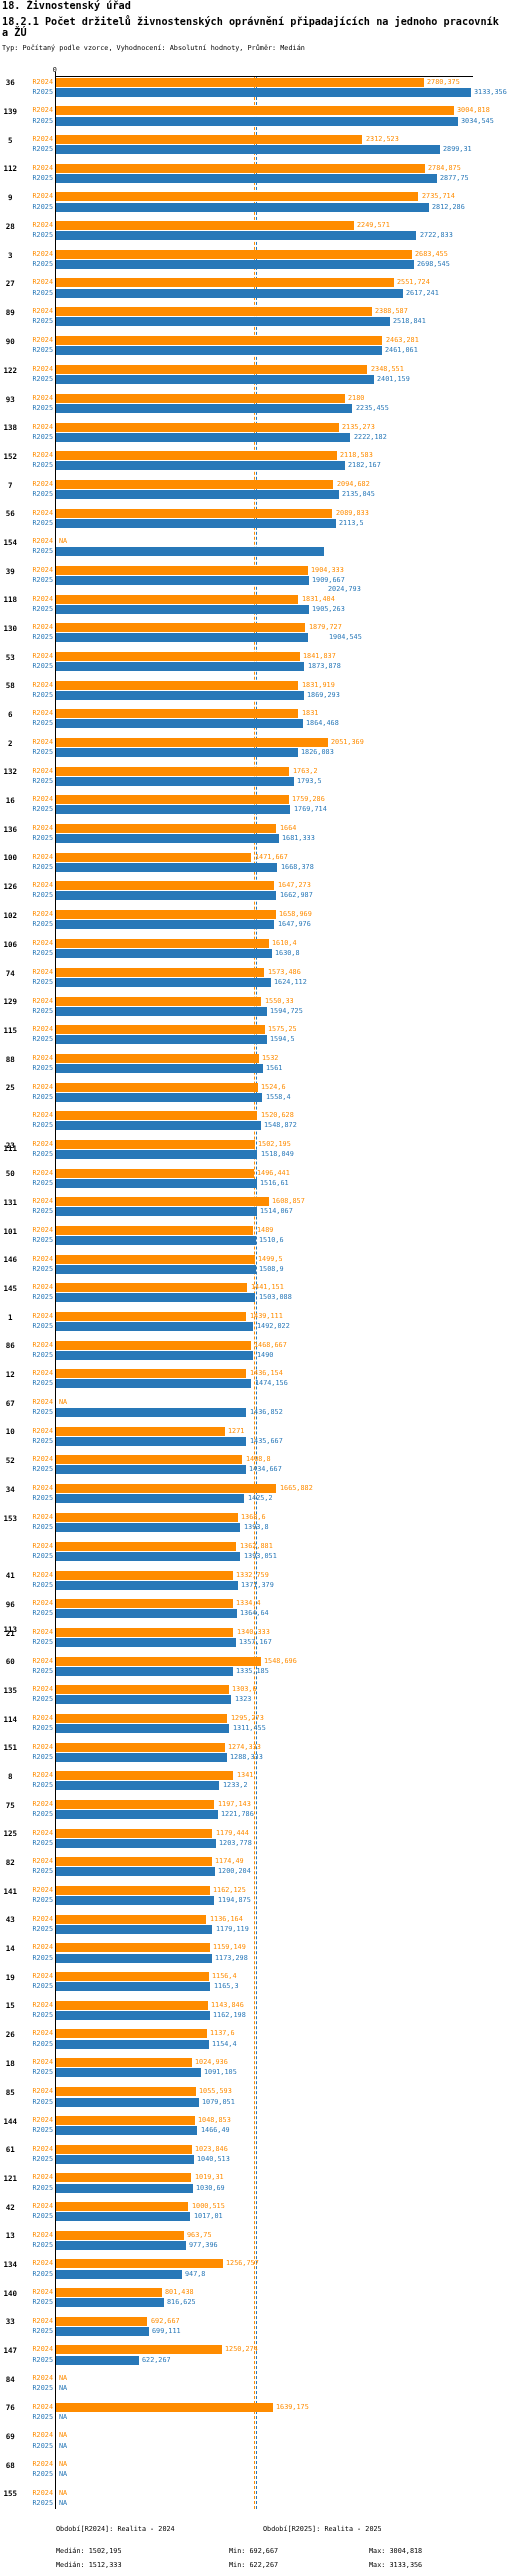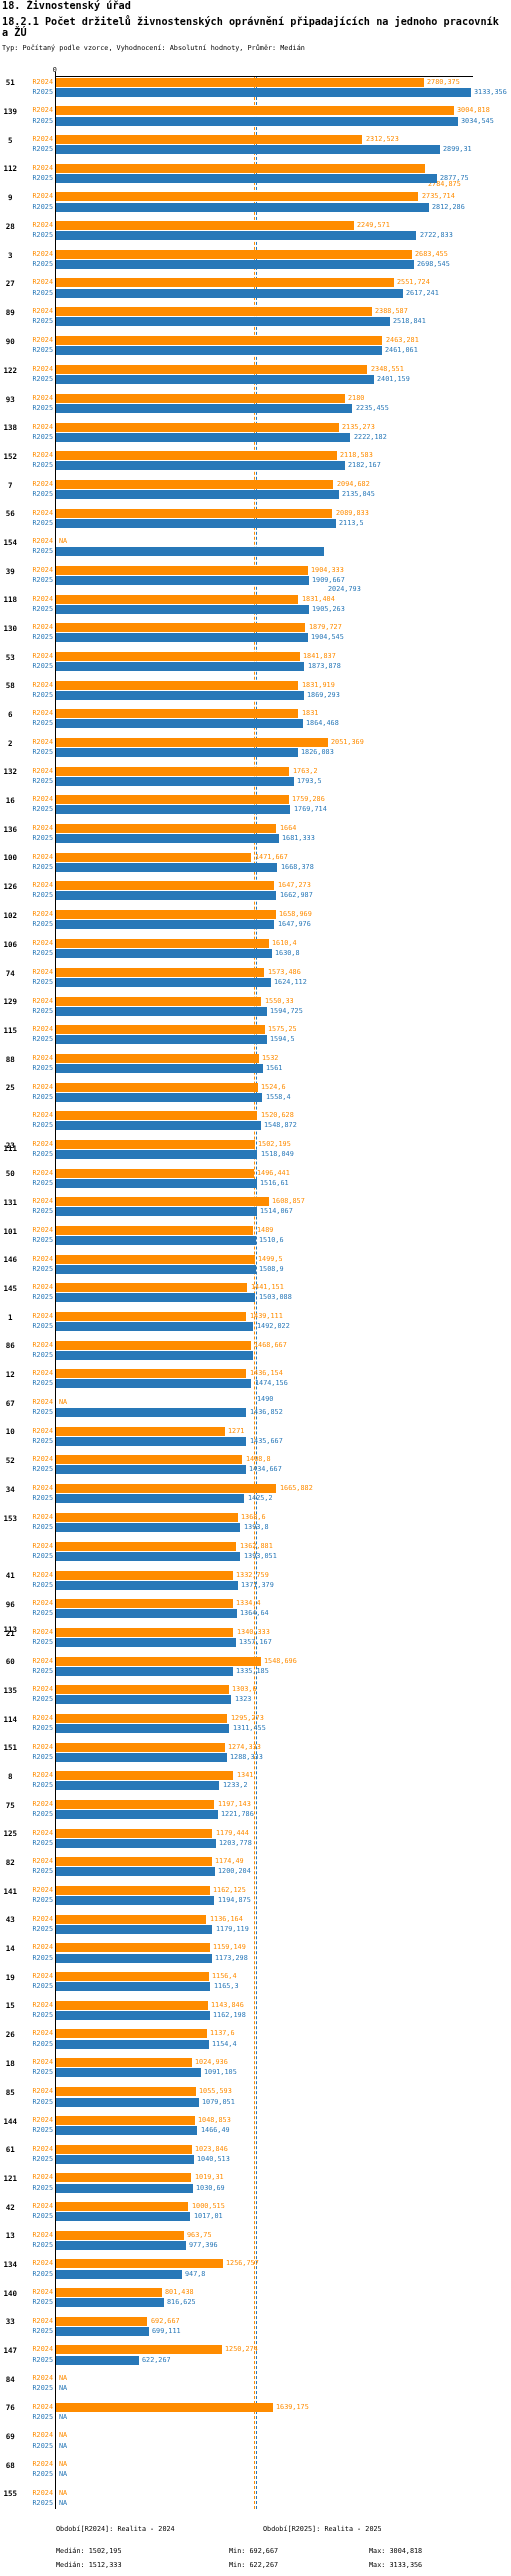--- a/index.html
+++ b/index.html
@@ -28,21 +28,21 @@
   <div class="abs title" style="left:2px;top:27px;">a ŽÚ</div>
   <div class="abs meta" style="left:2px;top:44px;">Typ: Počítaný podle vzorce, Vyhodnocení: Absolutní hodnoty, Průměr: Medián</div>
 
   <div class="abs zero" style="left:50px;top:66px;">0</div>
   <div class="abs axis-v" style="left:55px;top:72px;height:2437px;"></div>
   <div class="abs axis-h" style="left:55px;top:76px;width:418px;"></div>
   <div id="median2024" class="abs median" style="left: 254px; top: 77px; height: 2432px; border-color: rgb(255, 140, 0);"></div>
   <div id="median2025" class="abs median" style="left: 256px; top: 77px; height: 2432px; border-color: rgb(40, 120, 184);"></div>
 
   <div id="rows">
-      <div class="abs row-id" style="left: 0px; top: 78px;">51</div>
+      <div class="abs row-id" style="left: 0px; top: 78px;">36</div>
       <div class="abs ser-label" style="left: 26px; top: 78px; color: rgb(255, 140, 0);">R2024</div>
       <div class="abs bar" style="left: 56px; top: 78px; width: 368px; background: rgb(255, 140, 0);"></div>
       <div class="abs val" style="left: 427px; top: 78px; color: rgb(255, 140, 0);">2780,375</div>
       <div class="abs ser-label" style="left: 26px; top: 88px; color: rgb(40, 120, 184);">R2025</div>
       <div class="abs bar" style="left: 56px; top: 88px; width: 415px; background: rgb(40, 120, 184);"></div>
       <div class="abs val" style="left: 474px; top: 88px; color: rgb(40, 120, 184);">3133,356</div>
       <div class="abs row-id" style="left: 0px; top: 107px;">139</div>
       <div class="abs ser-label" style="left: 26px; top: 106px; color: rgb(255, 140, 0);">R2024</div>
       <div class="abs bar" style="left: 56px; top: 106px; width: 398px; background: rgb(255, 140, 0);"></div>
       <div class="abs val" style="left: 457px; top: 106px; color: rgb(255, 140, 0);">3004,818</div>
@@ -52,21 +52,21 @@
       <div class="abs row-id" style="left: 0px; top: 136px;">5</div>
       <div class="abs ser-label" style="left: 26px; top: 135px; color: rgb(255, 140, 0);">R2024</div>
       <div class="abs bar" style="left: 56px; top: 135px; width: 306px; background: rgb(255, 140, 0);"></div>
       <div class="abs val" style="left: 366px; top: 135px; color: rgb(255, 140, 0);">2312,523</div>
       <div class="abs ser-label" style="left: 26px; top: 145px; color: rgb(40, 120, 184);">R2025</div>
       <div class="abs bar" style="left: 56px; top: 145px; width: 384px; background: rgb(40, 120, 184);"></div>
       <div class="abs val" style="left: 443px; top: 145px; color: rgb(40, 120, 184);">2899,31</div>
       <div class="abs row-id" style="left: 0px; top: 164px;">112</div>
       <div class="abs ser-label" style="left: 26px; top: 164px; color: rgb(255, 140, 0);">R2024</div>
       <div class="abs bar" style="left: 56px; top: 164px; width: 369px; background: rgb(255, 140, 0);"></div>
-      <div class="abs val" style="left: 428px; top: 164px; color: rgb(255, 140, 0); margin-top: 16px;">2784,875</div>
+      <div class="abs val" style="left: 428px; top: 164px; color: rgb(255, 140, 0);">2784,875</div>
       <div class="abs ser-label" style="left: 26px; top: 174px; color: rgb(40, 120, 184);">R2025</div>
       <div class="abs bar" style="left: 56px; top: 174px; width: 381px; background: rgb(40, 120, 184);"></div>
       <div class="abs val" style="left: 440px; top: 174px; color: rgb(40, 120, 184);">2877,75</div>
       <div class="abs row-id" style="left: 0px; top: 193px;">9</div>
       <div class="abs ser-label" style="left: 26px; top: 192px; color: rgb(255, 140, 0);">R2024</div>
       <div class="abs bar" style="left: 56px; top: 192px; width: 362px; background: rgb(255, 140, 0);"></div>
       <div class="abs val" style="left: 422px; top: 192px; color: rgb(255, 140, 0);">2735,714</div>
       <div class="abs ser-label" style="left: 26px; top: 203px; color: rgb(40, 120, 184);">R2025</div>
       <div class="abs bar" style="left: 56px; top: 203px; width: 373px; background: rgb(40, 120, 184);"></div>
       <div class="abs val" style="left: 432px; top: 203px; color: rgb(40, 120, 184);">2812,286</div>
@@ -166,21 +166,21 @@
       <div class="abs val" style="left: 302px; top: 595px; color: rgb(255, 140, 0);">1831,404</div>
       <div class="abs ser-label" style="left: 26px; top: 605px; color: rgb(40, 120, 184);">R2025</div>
       <div class="abs bar" style="left: 56px; top: 605px; width: 253px; background: rgb(40, 120, 184);"></div>
       <div class="abs val" style="left: 312px; top: 605px; color: rgb(40, 120, 184);">1905,263</div>
       <div class="abs row-id" style="left: 0px; top: 624px;">130</div>
       <div class="abs ser-label" style="left: 26px; top: 623px; color: rgb(255, 140, 0);">R2024</div>
       <div class="abs bar" style="left: 56px; top: 623px; width: 249px; background: rgb(255, 140, 0);"></div>
       <div class="abs val" style="left: 309px; top: 623px; color: rgb(255, 140, 0);">1879,727</div>
       <div class="abs ser-label" style="left: 26px; top: 633px; color: rgb(40, 120, 184);">R2025</div>
       <div class="abs bar" style="left: 56px; top: 633px; width: 252px; background: rgb(40, 120, 184);"></div>
-      <div class="abs val" style="left: 311px; top: 633px; color: rgb(40, 120, 184); text-align: right;">1904,545</div>
+      <div class="abs val" style="left: 329px; top: 633px; color: rgb(40, 120, 184); text-align: right;">1904,545</div>
       <div class="abs row-id" style="left: 0px; top: 653px;">53</div>
       <div class="abs ser-label" style="left: 26px; top: 652px; color: rgb(255, 140, 0);">R2024</div>
       <div class="abs bar" style="left: 56px; top: 652px; width: 244px; background: rgb(255, 140, 0);"></div>
       <div class="abs val" style="left: 303px; top: 652px; color: rgb(255, 140, 0);">1841,837</div>
       <div class="abs ser-label" style="left: 26px; top: 662px; color: rgb(40, 120, 184);">R2025</div>
       <div class="abs bar" style="left: 56px; top: 662px; width: 248px; background: rgb(40, 120, 184);"></div>
       <div class="abs val" style="left: 308px; top: 662px; color: rgb(40, 120, 184);">1873,878</div>
       <div class="abs row-id" style="left: 0px; top: 681px;">58</div>
       <div class="abs ser-label" style="left: 26px; top: 681px; color: rgb(255, 140, 0);">R2024</div>
       <div class="abs bar" style="left: 56px; top: 681px; width: 242px; background: rgb(255, 140, 0);"></div>
@@ -341,21 +341,21 @@
       <div class="abs val" style="left: 250px; top: 1312px; color: rgb(255, 140, 0);">1439,111</div>
       <div class="abs ser-label" style="left: 26px; top: 1322px; color: rgb(40, 120, 184);">R2025</div>
       <div class="abs bar" style="left: 56px; top: 1322px; width: 197px; background: rgb(40, 120, 184);"></div>
       <div class="abs val" style="left: 257px; top: 1322px; color: rgb(40, 120, 184);">1492,022</div>
       <div class="abs row-id" style="left: 0px; top: 1341px;">86</div>
       <div class="abs ser-label" style="left: 26px; top: 1341px; color: rgb(255, 140, 0);">R2024</div>
       <div class="abs bar" style="left: 56px; top: 1341px; width: 195px; background: rgb(255, 140, 0);"></div>
       <div class="abs val" style="left: 254px; top: 1341px; color: rgb(255, 140, 0);">1468,667</div>
       <div class="abs ser-label" style="left: 26px; top: 1351px; color: rgb(40, 120, 184);">R2025</div>
       <div class="abs bar" style="left: 56px; top: 1351px; width: 197px; background: rgb(40, 120, 184);"></div>
-      <div class="abs val" style="left: 257px; top: 1351px; color: rgb(40, 120, 184); margin-top: 44px;">1490</div>
+      <div class="abs val" style="left: 257px; top: 1351px; color: rgb(40, 120, 184);">1490</div>
       <div class="abs row-id" style="left: 0px; top: 1370px;">12</div>
       <div class="abs ser-label" style="left: 26px; top: 1369px; color: rgb(255, 140, 0);">R2024</div>
       <div class="abs bar" style="left: 56px; top: 1369px; width: 190px; background: rgb(255, 140, 0);"></div>
       <div class="abs val" style="left: 250px; top: 1369px; color: rgb(255, 140, 0);">1436,154</div>
       <div class="abs ser-label" style="left: 26px; top: 1379px; color: rgb(40, 120, 184);">R2025</div>
       <div class="abs bar" style="left: 56px; top: 1379px; width: 195px; background: rgb(40, 120, 184);"></div>
       <div class="abs val" style="left: 255px; top: 1379px; color: rgb(40, 120, 184);">1474,156</div>
       <div class="abs row-id" style="left: 0px; top: 1399px;">67</div>
       <div class="abs ser-label" style="left: 26px; top: 1398px; color: rgb(255, 140, 0);">R2024</div>
       <div class="abs val" style="left: 59px; top: 1398px; color: rgb(255, 140, 0);">NA</div>

